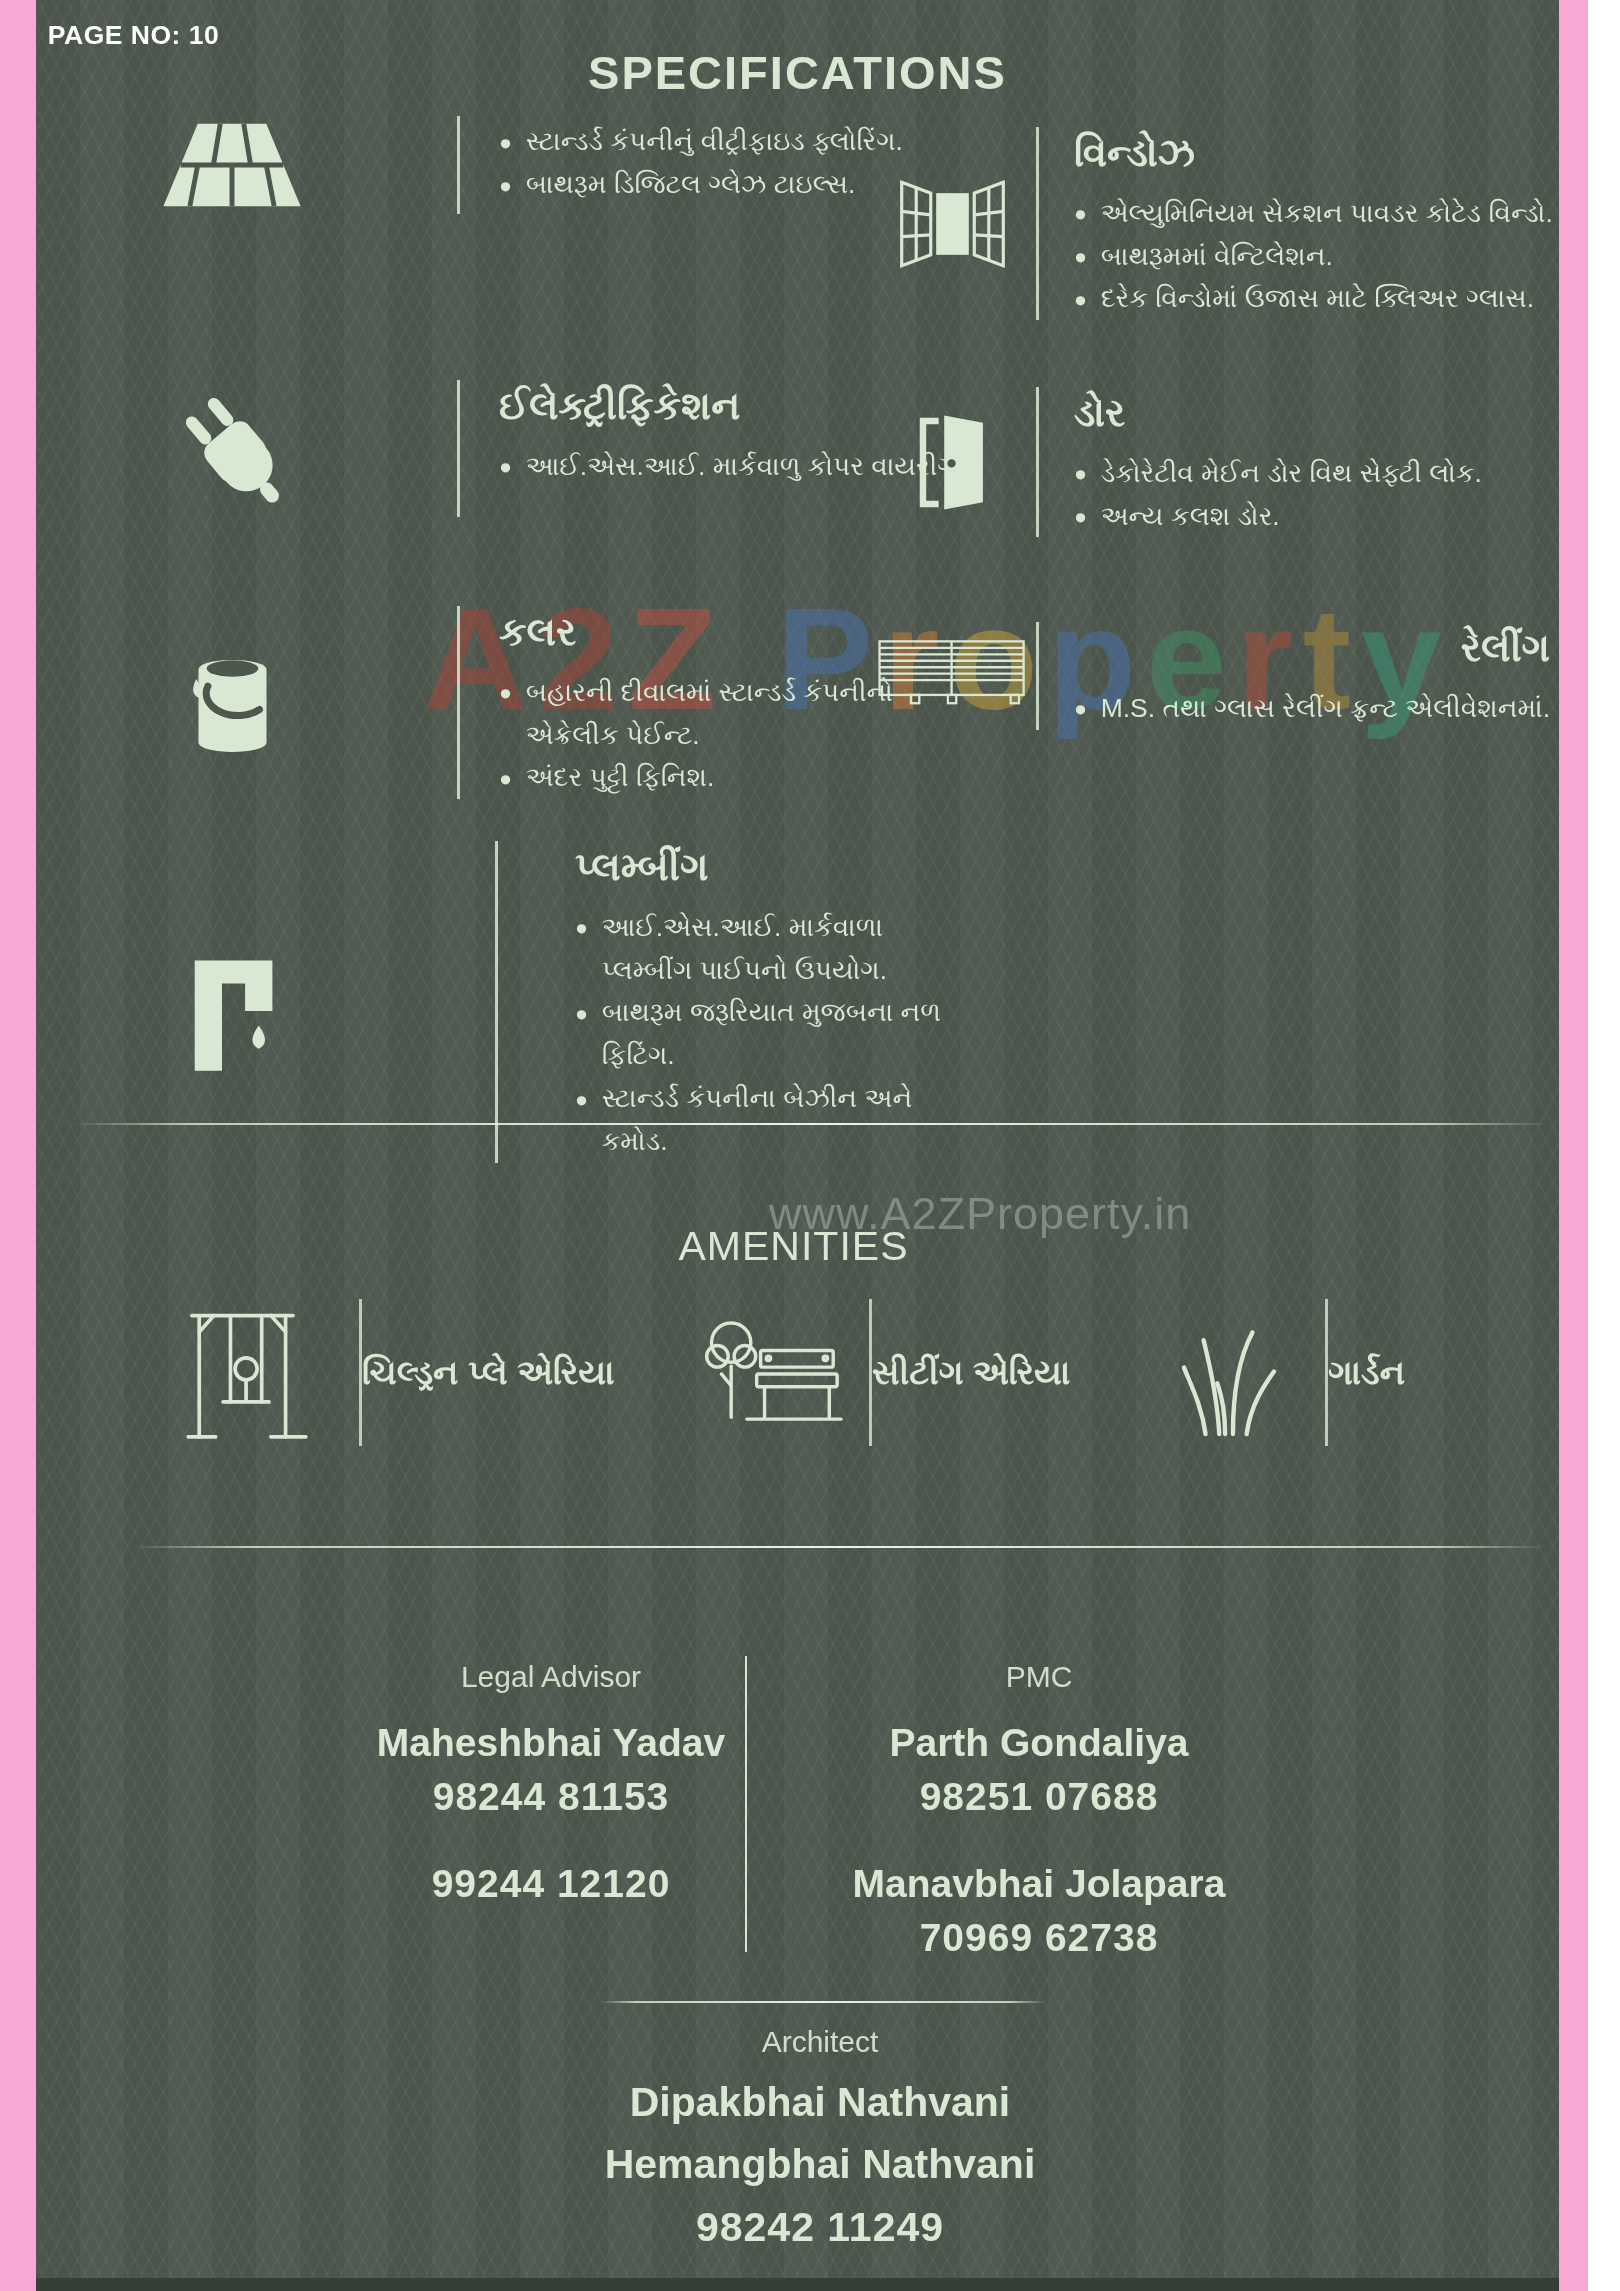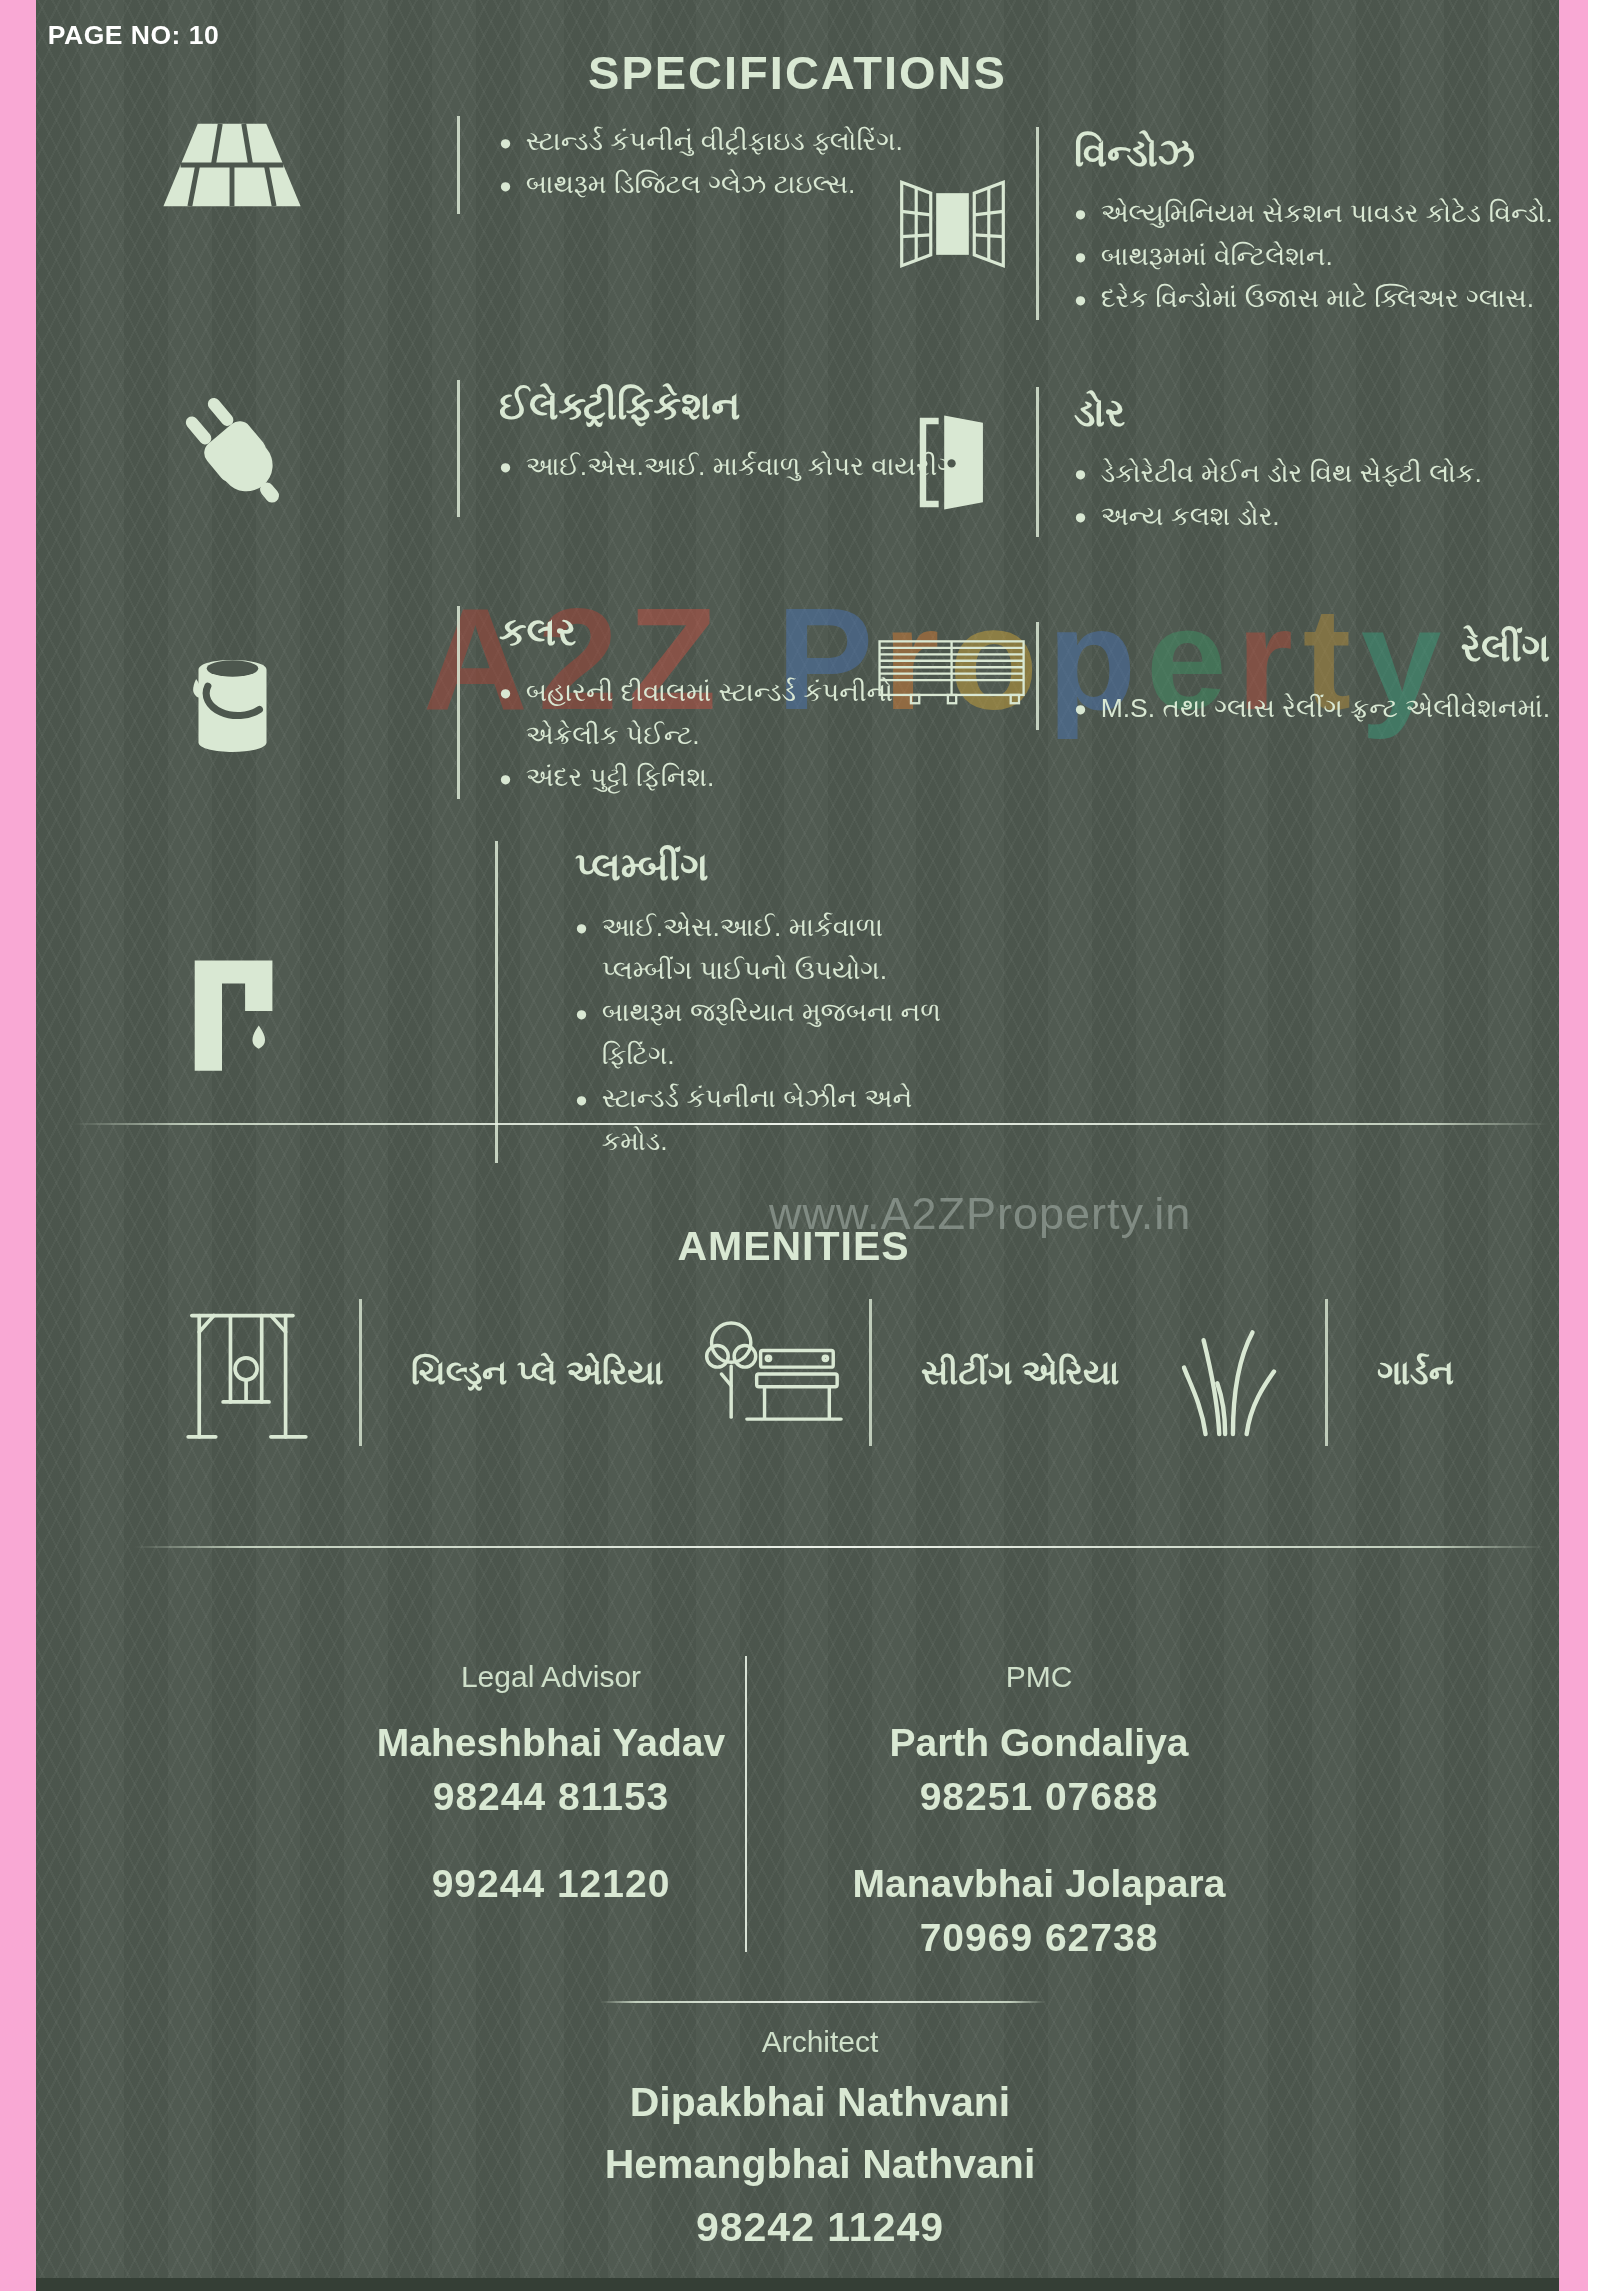--- a/index.html
+++ b/index.html
@@ -12,21 +12,21 @@
     background-color:#4d574e;
     background-image:
       repeating-linear-gradient(63deg, rgba(255,255,255,.035) 0 2px, rgba(255,255,255,0) 2px 12.7px),
       repeating-linear-gradient(-63deg, rgba(255,255,255,.035) 0 2px, rgba(255,255,255,0) 2px 12.7px),
       repeating-linear-gradient(90deg, rgba(0,0,0,.025) 0 44px, rgba(255,255,255,.02) 44px 88px);
     overflow:hidden;
   }
   .bottom-bar{position:absolute;left:0;right:0;bottom:0;height:13.7px;background:#353f36;}
   .page-no{position:absolute;left:11.8px;top:19.6px;color:#ffffff;font-size:26.5px;font-weight:800;letter-spacing:0.5px;}
   .main-title{position:absolute;left:0;right:0;top:45px;text-align:center;color:#d9e8d3;font-size:47px;font-weight:600;letter-spacing:2px;}
-  .amenities-title{position:absolute;left:0;right:8px;top:1223px;text-align:center;color:#d9e8d3;font-size:41px;font-weight:700;letter-spacing:1px;}
+  .amenities-title{position:absolute;left:0;right:8px;top:1223px;text-align:center;color:#d9e8d3;font-size:41px;font-weight:400;letter-spacing:1px;}
 
   
   .wm-brand{
     position:absolute;left:387px;top:576px;z-index:1;opacity:.5;pointer-events:none;
     font-size:145px;font-weight:700;letter-spacing:9.8px;white-space:pre;text-align:center;
   }
   .wm-site{
     position:absolute;left:733px;top:1188px;z-index:1;pointer-events:none;
     color:rgba(158,170,162,.62);font-size:45px;font-weight:400;letter-spacing:1px;
   }
@@ -44,21 +44,21 @@
   .bullet .dot{font-size:21.6px;margin:5.9px 13.7px 0 0;}
 
   
   .h-rule{position:absolute;height:2px;z-index:2;
     background:linear-gradient(90deg, rgba(220,234,214,0), rgba(220,234,214,.8) 8%, rgba(245,250,242,.95) 50%, rgba(220,234,214,.8) 92%, rgba(220,234,214,0));}
 
   
   .amenity{position:absolute;display:flex;align-items:stretch;height:147px;z-index:2;}
   .amenity .icon-cell{display:flex;align-items:center;justify-content:center;flex:0 0 auto;}
   .amenity .v-divider{width:2.9px;background:rgba(219,233,213,.8);}
-  .amenity .label{display:flex;align-items:center;padding-left:49px;color:#d9e8d3;font-size:34px;font-weight:700;}
+  .amenity .label{display:flex;align-items:center;color:#d9e8d3;font-size:34px;font-weight:700;}
 
   
   .contact-col{position:absolute;width:588px;text-align:center;color:#d9e8d3;z-index:2;}
   .contact-role{font-size:30px;font-weight:400;color:#cfe0ca;margin-bottom:27.4px;}
   .contact-name{font-size:39px;font-weight:600;margin-bottom:9.8px;}
   .contact-phone{font-size:39px;font-weight:600;margin-bottom:43px;letter-spacing:1px;}
   .contact-vdiv{position:absolute;left:709px;top:1656px;height:296px;width:2px;background:rgba(232,242,228,.9);z-index:2;}
   .architect-col{position:absolute;left:490px;width:588px;top:2025px;text-align:center;color:#d9e8d3;z-index:2;}
   .architect-col .contact-name{font-size:41px;margin-bottom:15.7px;}
   .architect-col .contact-phone{font-size:41px;margin-bottom:0;}

